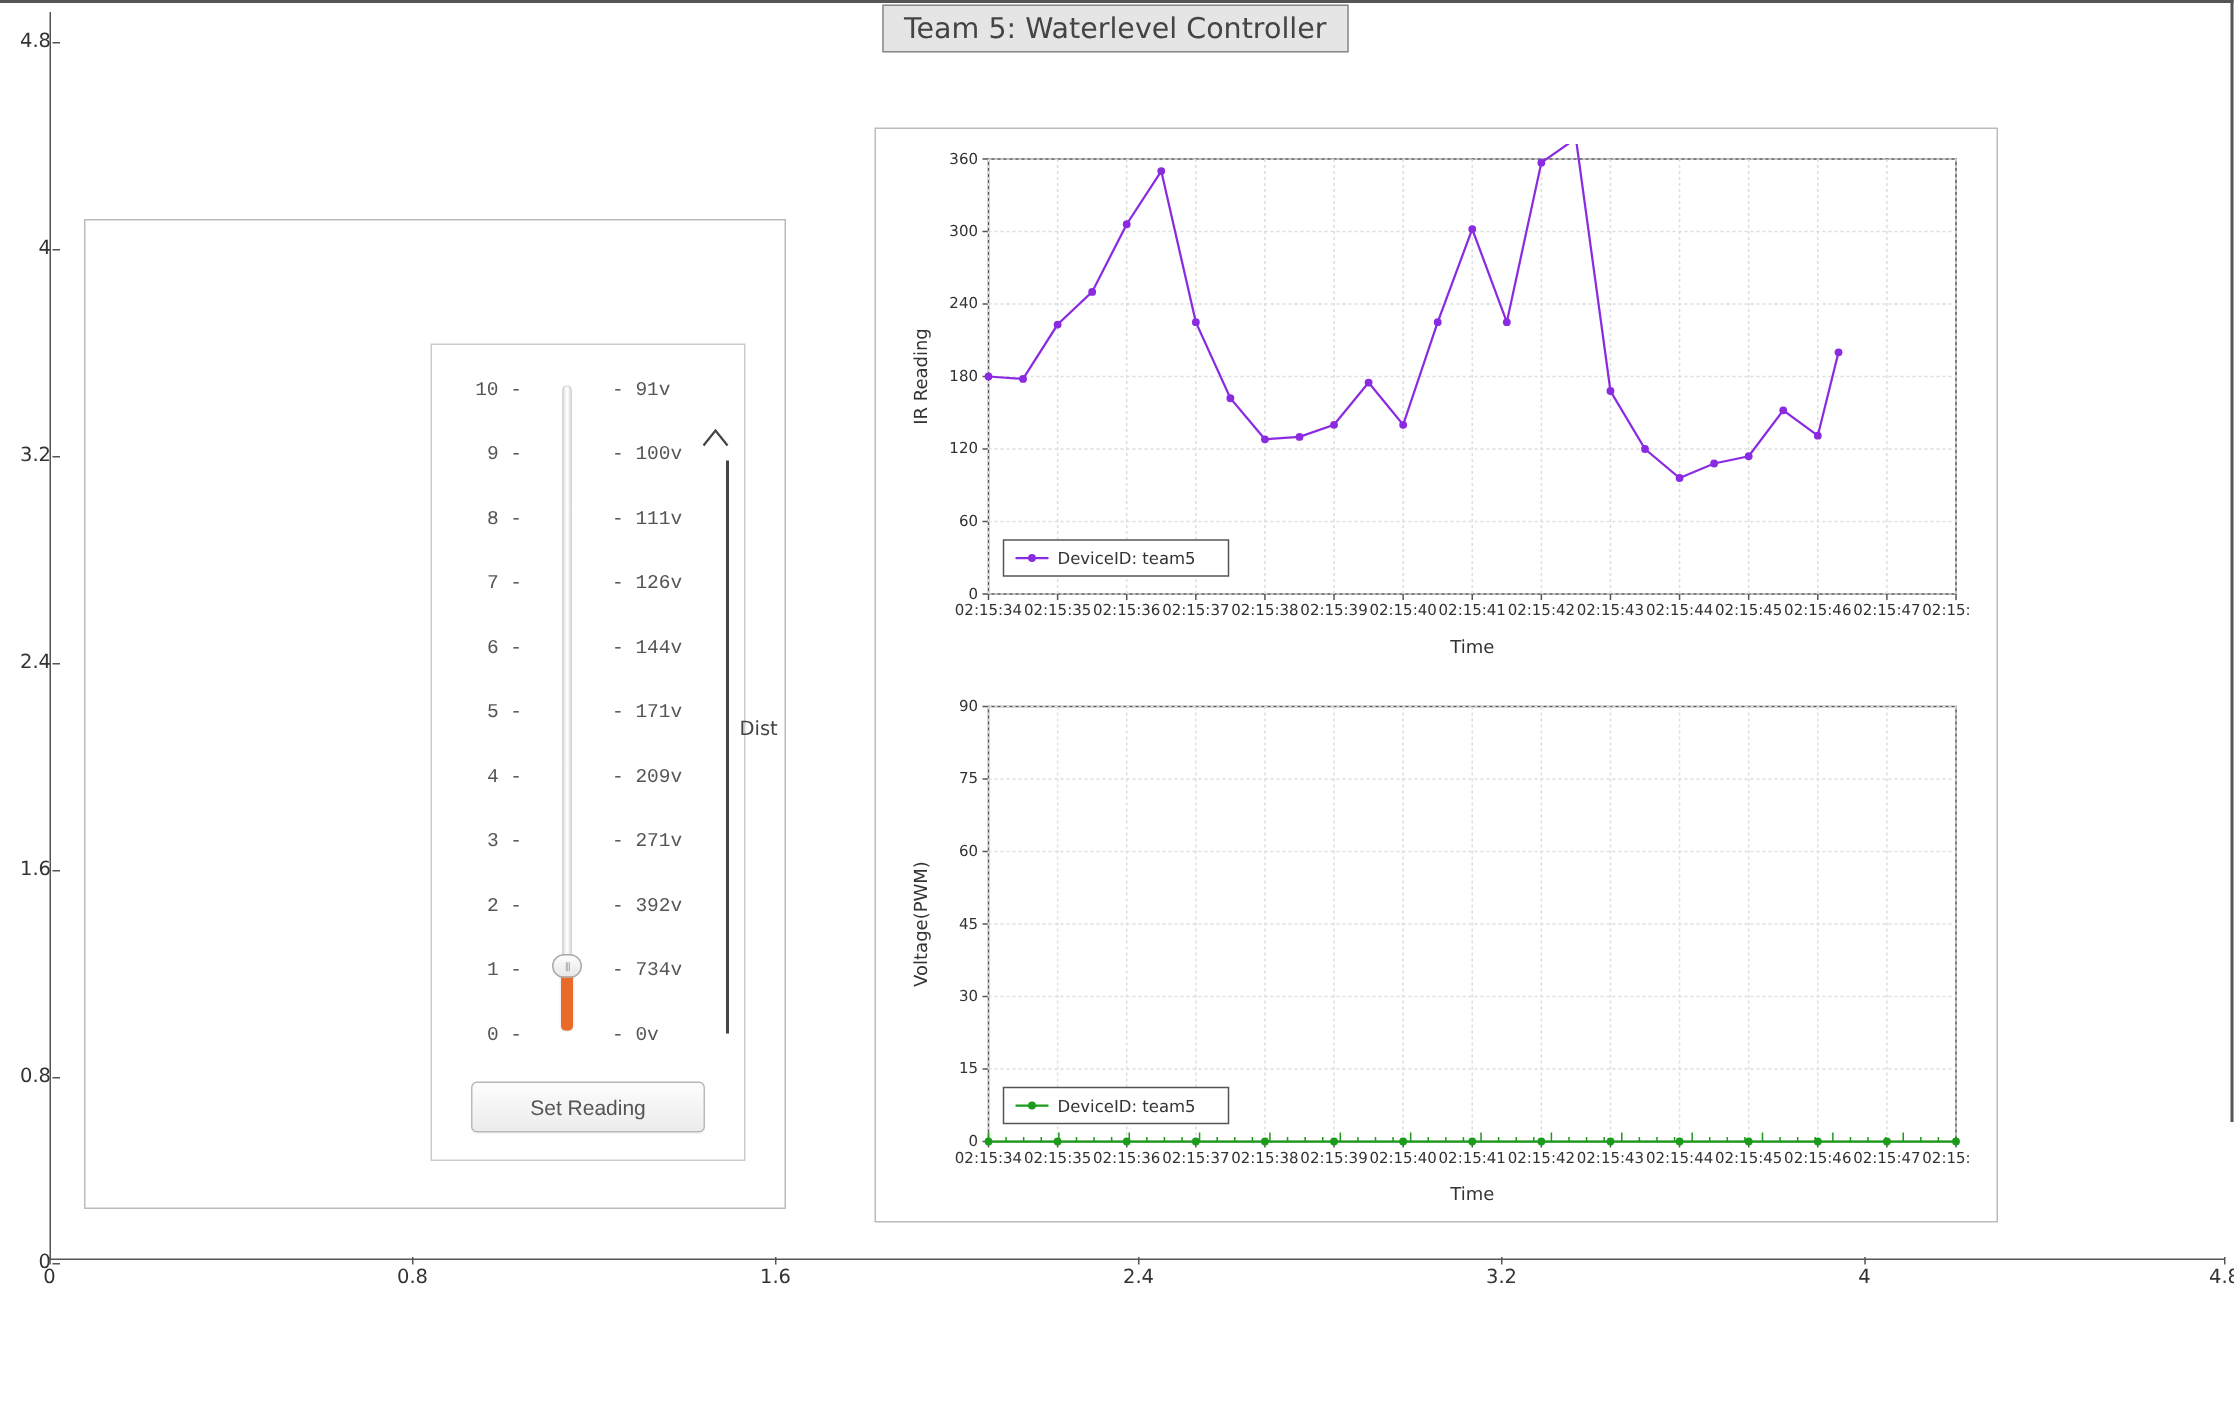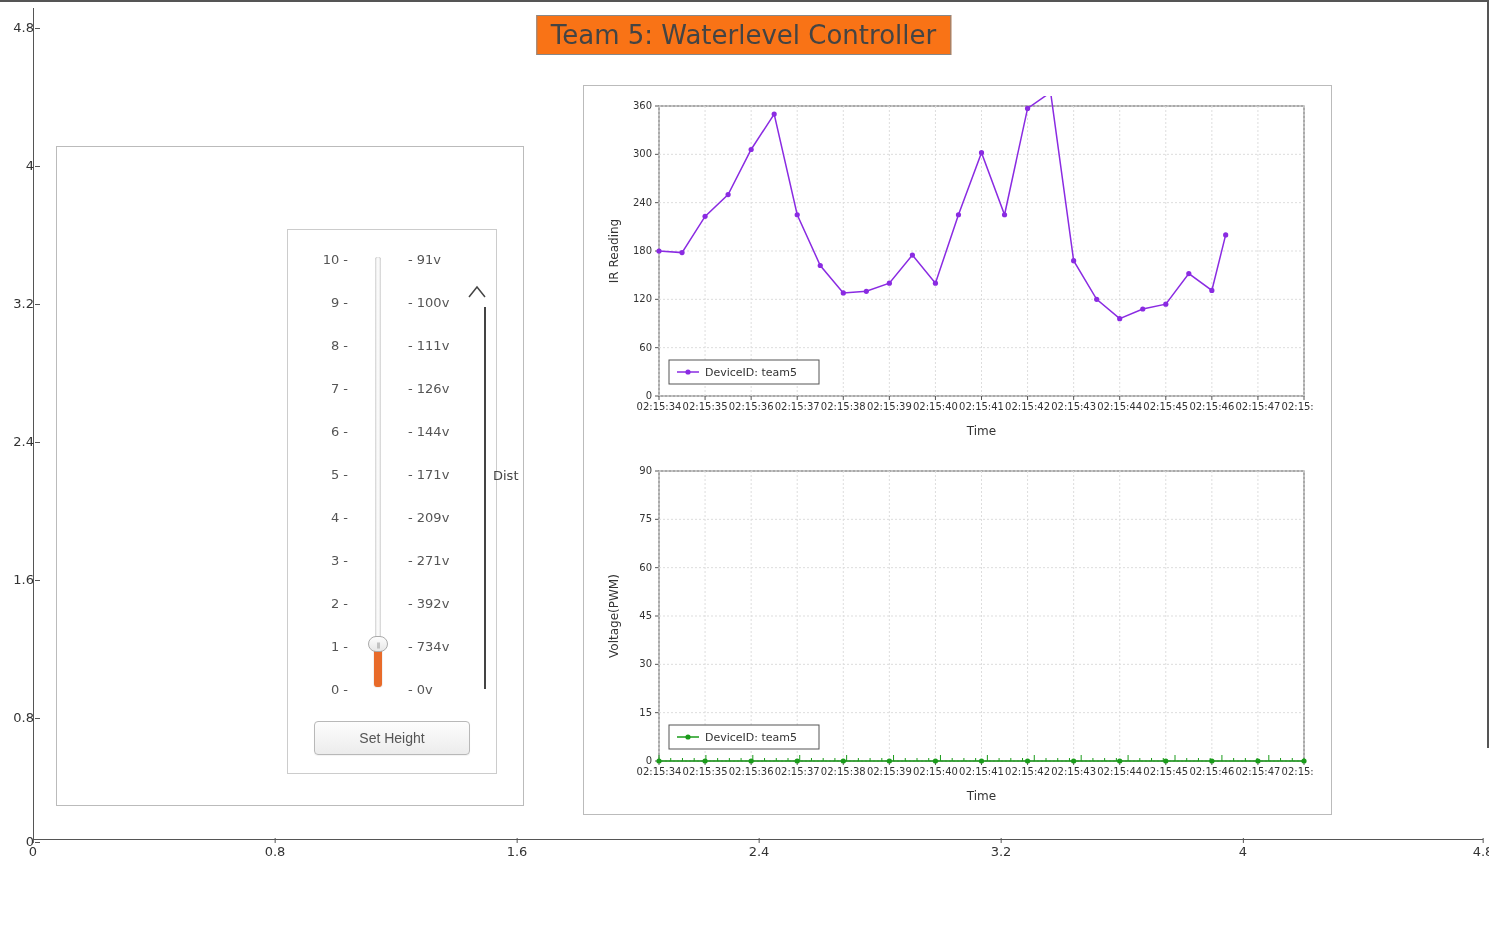--- a/index.html
+++ b/index.html
@@ -6,29 +6,29 @@
   html, body { width: 1489px; height: 947px; font-family: "DejaVu Sans", "Segoe UI", sans-serif; background: #fff; color: #333; }
   #workspace { position: absolute; left: 0; top: 0; width: 1489px; height: 748px; border-top: 2px solid #555; border-right: 2px solid #555; }
 
   
   .plot-area { position: absolute; left: 33px; top: 6px; width: 1450px; height: 832px; border-left: 1px solid #555; border-bottom: 1px solid #555; }
   .outer-y-tick { position: absolute; right: 1453px; font-size: 13px; color: #333; text-align: right; width: 30px; }
   .outer-y-tick::after { content: ""; position: absolute; right: -6px; top: 50%; width: 5px; border-top: 1px solid #555; }
   .outer-x-tick { position: absolute; top: 842px; font-size: 13px; color: #333; text-align: center; transform: translateX(-50%); }
   .outer-x-tick::before { content: ""; position: absolute; left: 50%; top: -6px; height: 5px; border-left: 1px solid #555; }
 
-  .page-title { position: absolute; left: 50%; top: 13px; transform: translateX(-50%); border: 1px solid #888; background: #f97316; font-size: 26px; padding: 4px 14px; color: #444; }
+  .page-title { position: absolute; left: 50%; top: 1px; transform: translateX(-50%); border: 1px solid #888; background: #e5e5e5; font-size: 19px; padding: 4px 14px; color: #444; }
 
   
   .panel { position: absolute; border: 1px solid #bbb; background: #fff; }
   #control-panel { left: 56px; top: 144px; width: 468px; height: 660px; }
   #control-title { position: absolute; left: 0; right: 0; top: 18px; text-align: center; font-size: 22px; color: #444; }
   #current-height-box { position: absolute; left: 10px; top: 365px; width: 190px; height: 112px; border: 1px solid #ccc; display: flex; align-items: center; justify-content: center; font-size: 15px; color: #444; }
   #slider-panel { position: absolute; left: 230px; top: 82px; width: 210px; height: 545px; border: 1px solid #ccc; }
-  .scale-row { position: absolute; left: 0; right: 0; display: flex; align-items: center; font-size: 13px; color: #555; }
+  .scale-row { position: absolute; left: 0; right: 0; display: flex; align-items: center; font-size: 13px; color: #555; font-family: Liberation Mono, monospace; }
   .scale-left { width: 70px; text-align: right; padding-right: 10px; }
   .scale-mid  { width: 40px; position: relative; height: 1px; }
   .scale-right{ flex: 1; padding-left: 10px; text-align: left; }
   #slider-track { position: absolute; left: 87px; top: 27px; width: 6px; height: 430px; background: linear-gradient(90deg,#ddd,#fff,#ddd); border-radius: 3px; box-shadow: inset 0 0 1px rgba(0,0,0,.4); }
   #slider-fill  { position: absolute; left: 86px; width: 8px; background: #e86b2a; border-radius: 3px; box-shadow: 0 0 0 1px rgba(0,0,0,.05); }
   #slider-thumb { position: absolute; left: 80px; width: 20px; height: 16px; background: linear-gradient(#fdfdfd,#e7e7e7); border: 1px solid #aaa; border-radius: 8px; display:flex; align-items:center; justify-content:center; font-size:6px; color:#999; letter-spacing:-1px; cursor:grab; }
   #set-height-btn { position: absolute; left: 26px; right: 26px; bottom: 18px; height: 34px; background: linear-gradient(#fdfdfd,#ececec); border: 1px solid #b8b8b8; border-radius: 4px; font-size: 14px; color: #555; cursor: pointer; box-shadow: 0 1px 1px rgba(0,0,0,.05); }
 
   
   #dist-arrow { position: absolute; left: 408px; width: 24px; }
@@ -122,30 +122,30 @@
             <span class="scale-left">1 -</span>
             <span class="scale-mid"></span>
             <span class="scale-right">- 734v</span>
           </div>
           <div class="scale-row" style="top: 452px;">
             <span class="scale-left">0 -</span>
             <span class="scale-mid"></span>
             <span class="scale-right">- 0v</span>
           </div>
         </div>
-      <button id="set-height-btn">Set Height</button>
+      <button id="set-height-btn">Set Reading</button>
     </div>
 
     <div id="dist-arrow" style="top:140px;height:402px">
       <svg width="24" height="402">
         <polyline points="4,10 12,0 20,10" fill="none" stroke="#444" stroke-width="1.5"></polyline>
         <line x1="20" y1="20" x2="20" y2="402" stroke="#444" stroke-width="2"></line>
       </svg>
     </div>
-    <div id="dist-label" style="position:absolute;left:436px;top:321px">Dist</div>
+    <div id="dist-label" style="position:absolute;left:436px;top:332px">Dist</div>
   </div>
 
   <div id="charts-panel" class="panel">
 
     <div class="mini-chart" id="ir-chart" style="left:20px;top:10px;width:710px;height:345px">
       <svg width="710" height="345" id="ir-svg">
           <rect x="55" y="10" width="645" height="290" fill="#fff" stroke="#555"></rect>
           <line x1="55" x2="700" y1="300" y2="300" stroke="#ddd" stroke-dasharray="2 2"></line>
           <line x1="51" x2="55" y1="300" y2="300" stroke="#555"></line>
           <text x="48" y="303" text-anchor="end" class="tick-label" font-size="10">0</text>

